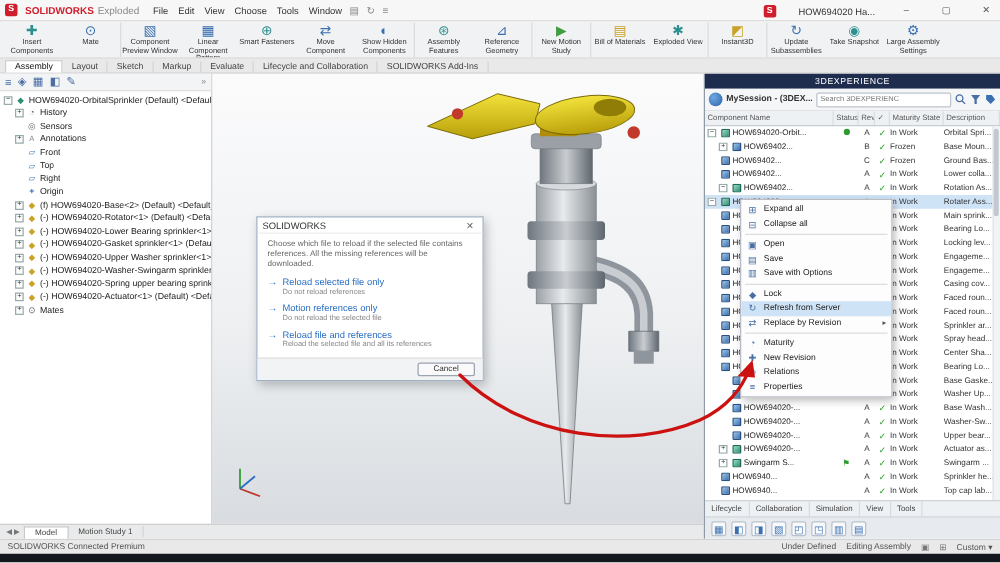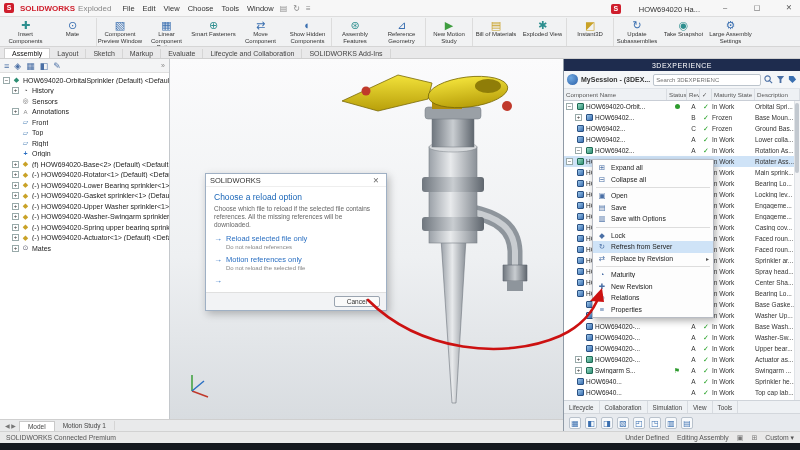--- a/index.html
+++ b/index.html
@@ -455,41 +455,44 @@
               <line x1="0" y1="0" x2="12" y2="-10" stroke="#2a6fc2"></line>
             </g>
           </svg>
 
           <div id="dialog">
             <div class="dlg-title">
               <span>SOLIDWORKS</span>
               <span class="dlg-close">✕</span>
             </div>
             <div class="dlg-body">
-              <div class="dlg-head">Choose a reload option</div>
               <div class="dlg-text">Choose which file to reload if the selected file contains references. All the missing references will be downloaded.</div>
 
                 <div class="dlg-opt">
                   <span class="dlg-arrow">→</span>
                   <span>
                     <span class="dlg-opt-label" style="display:block">Reload selected file only</span>
                     <span class="dlg-opt-sub" style="display:block">Do not reload references</span>
                   </span>
                 </div>
 
                 <div class="dlg-opt">
                   <span class="dlg-arrow">→</span>
                   <span>
                     <span class="dlg-opt-label" style="display:block">Motion references only</span>
                     <span class="dlg-opt-sub" style="display:block">Do not reload the selected file</span>
                   </span>
                 </div>
 
                 <div class="dlg-opt">
                   <span class="dlg-arrow">→</span>
+                  <span>
+                    <span class="dlg-opt-label" style="display:block">Reload file and references</span>
+                    <span class="dlg-opt-sub" style="display:block">Reload the selected file and all its references</span>
+                  </span>
                 </div>
 
             </div>
             <div class="dlg-footer">
               <button>Cancel</button>
             </div>
           </div>
         </div>
       </div>
 

